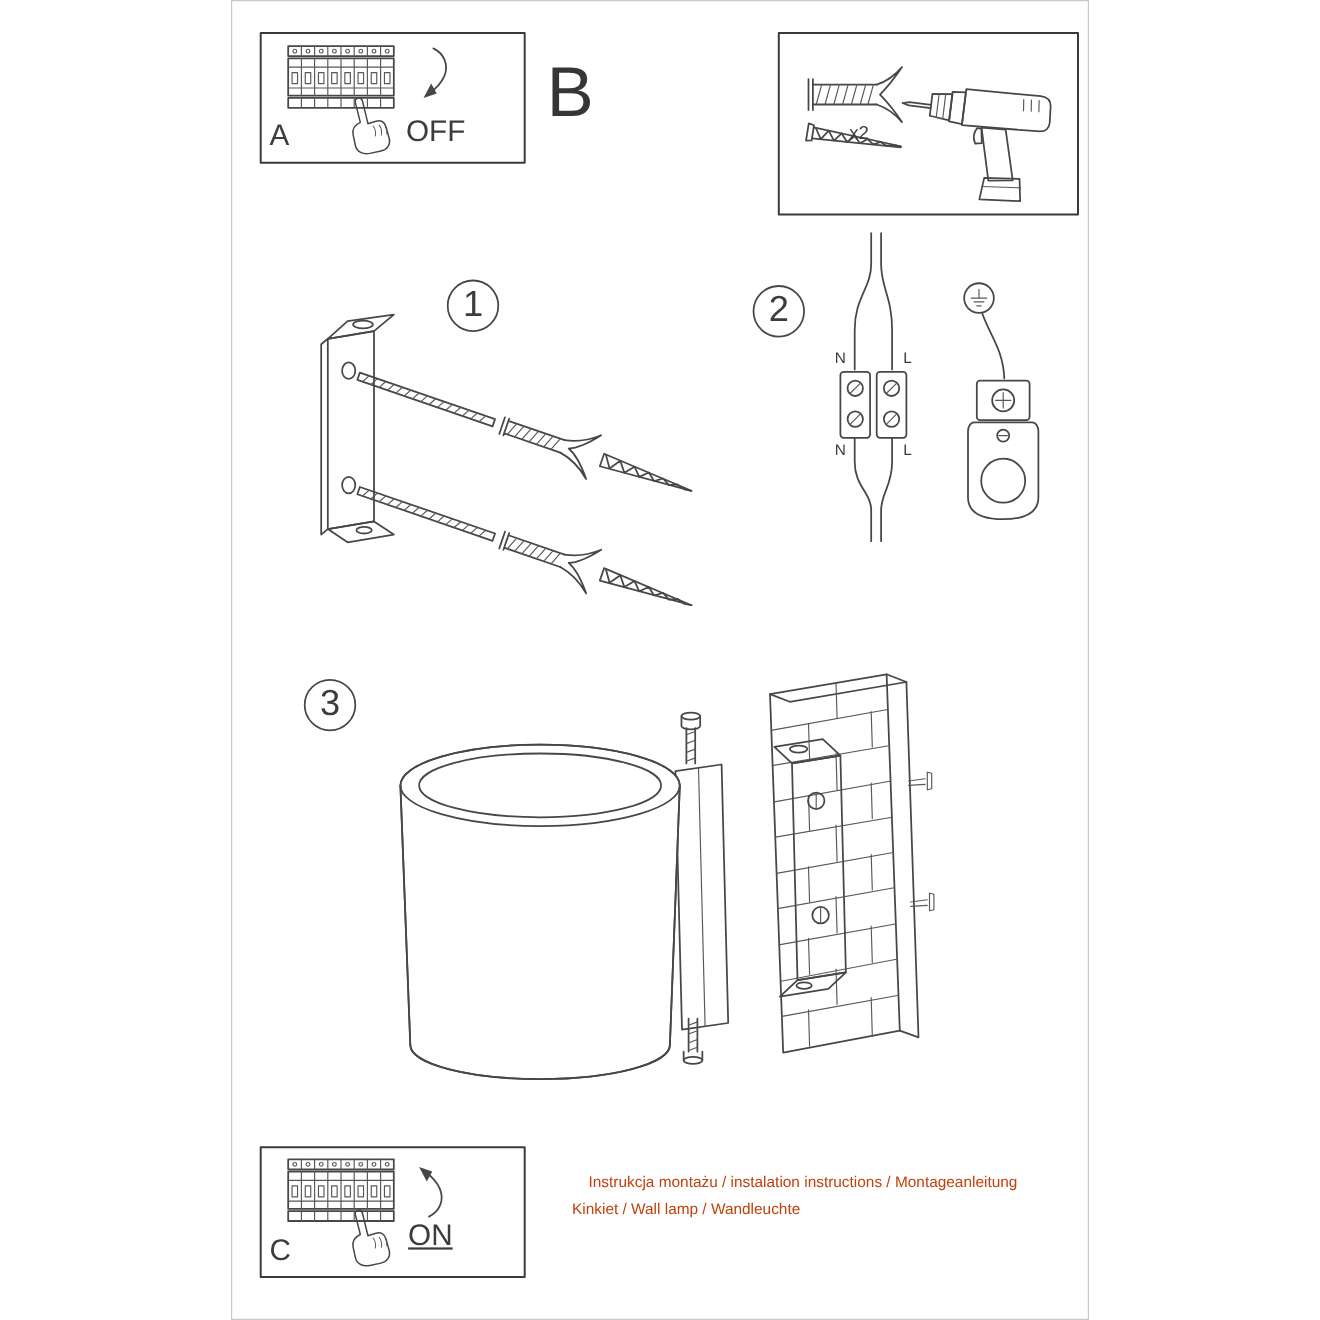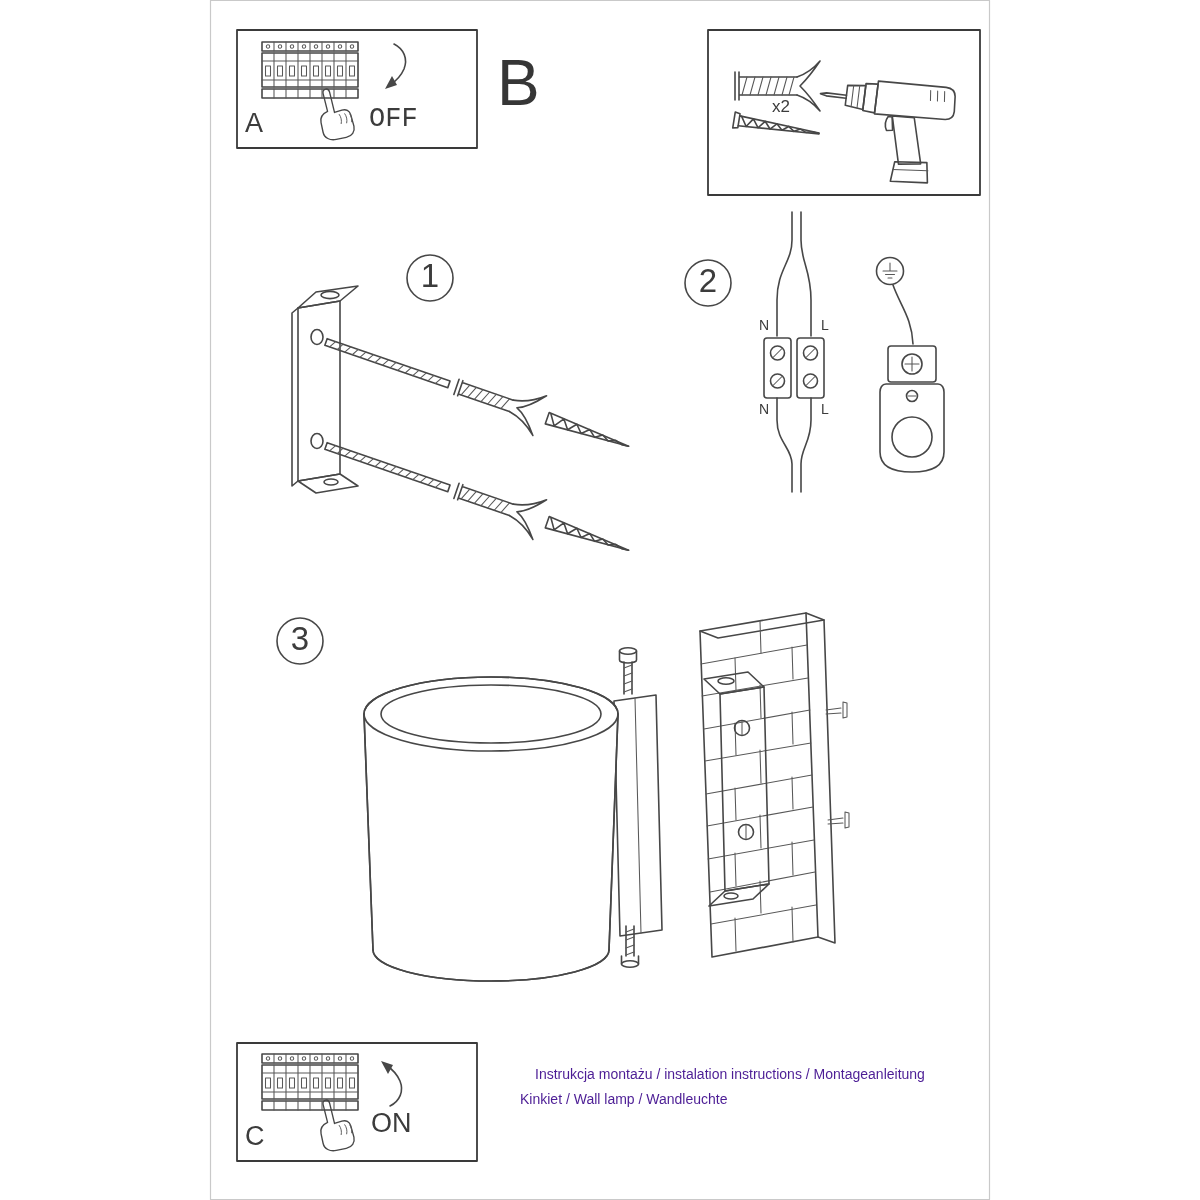--- a/index.html
+++ b/index.html
@@ -11,21 +11,21 @@
   #art .box{stroke-width:1.8;stroke:#3a3a3a}
   #art .frame{stroke:#c9c9c9;stroke-width:1.2}
   #art .fillhead{fill:#474747;stroke:none}
   #art .white{fill:#ffffff}
   .t{position:absolute;color:#3c3c3c;white-space:nowrap}
   .lbl{font-size:27px}
   .num{font-size:33px;transform:translate(-50%,-55%)}
   .sm{font-size:14px;transform:translate(-50%,0)}
   .big{font-size:64px;color:#363636}
   .qty{font-size:17px}
-  .footer{font-size:14px;color:#4c1d95}
+  .footer{font-size:14px;color:#c2410c}
 </style>
 </head>
 <body>
 
 <svg id="art" width="1200" height="1200" viewBox="0 0 1200 1200">
   <defs>
     <g id="breaker">
       <rect x="0" y="0" width="96" height="9"></rect>
       <rect x="0" y="47" width="96" height="9"></rect>
       <rect x="0" y="11" width="96" height="34"></rect>
@@ -196,30 +196,30 @@
 
   <g>
     <rect class="box" x="237" y="1043" width="240" height="118"></rect>
     <use href="#breaker" transform="translate(262,1054)"></use>
     <use href="#hand" transform="translate(308,1103) rotate(-12) scale(0.85)"></use>
     <use href="#curvearrow" transform="translate(376,1108) scale(1,-1)"></use>
   </g>
 </svg>
 
 <div class="t lbl" style="left:245px;top:108px;">A</div>
-<div class="t lbl" style="left:369px;top:104px;font-family:Liberation Mono, monospace;">OFF</div>
+<div class="t lbl" style="left:369px;top:104px;">OFF</div>
 <div class="t big" style="left:497px;top:46px;">B</div>
-<div class="t qty" style="left:772px;top:97px;">x2</div>
+<div class="t qty" style="left:772px;top:111px;">x2</div>
 
 <div class="t num" style="left:430px;top:278px;">1</div>
 <div class="t num" style="left:708px;top:283px;">2</div>
 <div class="t num" style="left:300px;top:641px;">3</div>
 
 <div class="t sm" style="left:764px;top:317px;">N</div>
 <div class="t sm" style="left:825px;top:317px;">L</div>
 <div class="t sm" style="left:764px;top:401px;">N</div>
 <div class="t sm" style="left:825px;top:401px;">L</div>
 
 <div class="t lbl" style="left:245px;top:1121px;">C</div>
-<div class="t lbl" style="left:371px;top:1108px;">ON</div>
+<div class="t lbl" style="left:371px;top:1108px;text-decoration:underline;">ON</div>
 
 <div class="t footer" style="left:535px;top:1066px;">Instrukcja montażu / instalation instructions / Montageanleitung</div>
 <div class="t footer" style="left:520px;top:1091px;">Kinkiet / Wall lamp / Wandleuchte</div>
 
 </body></html>

